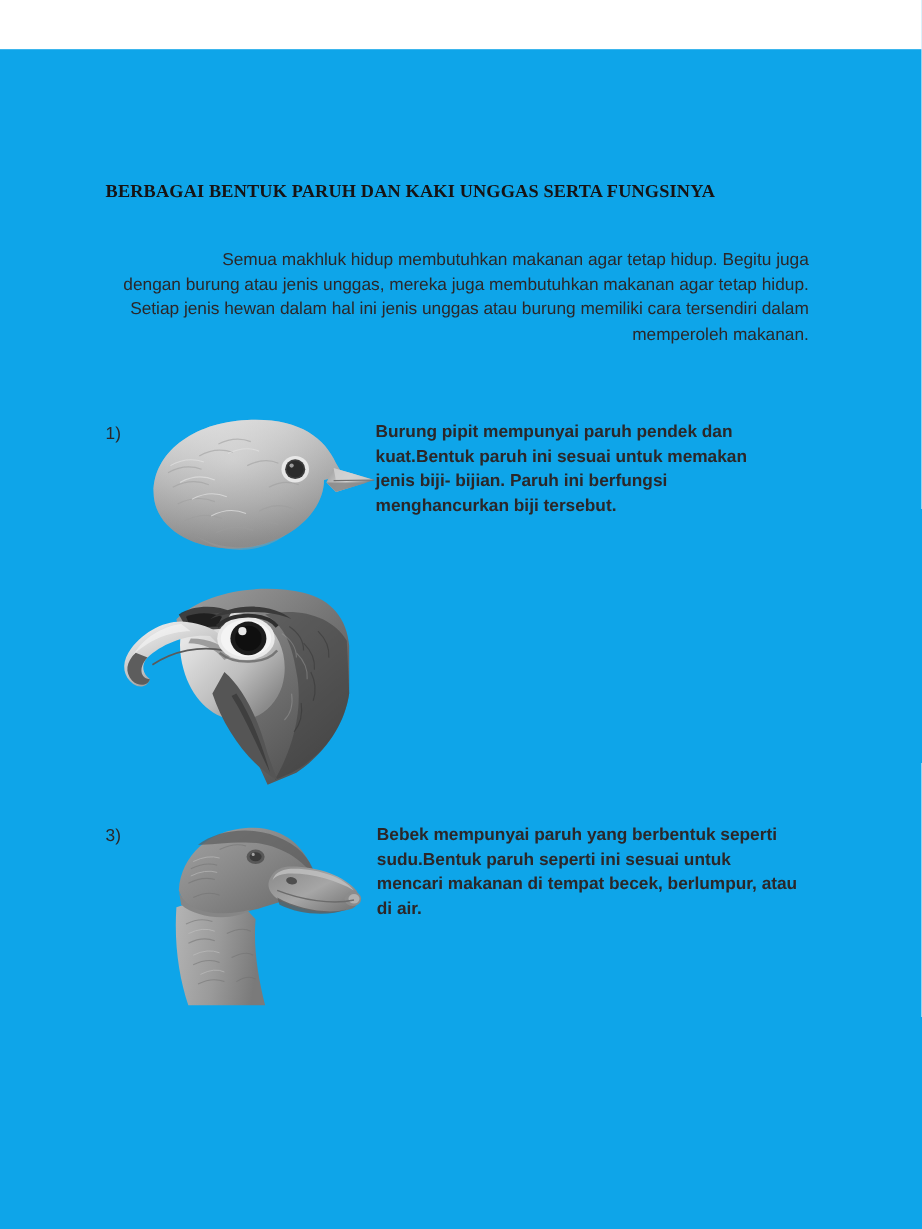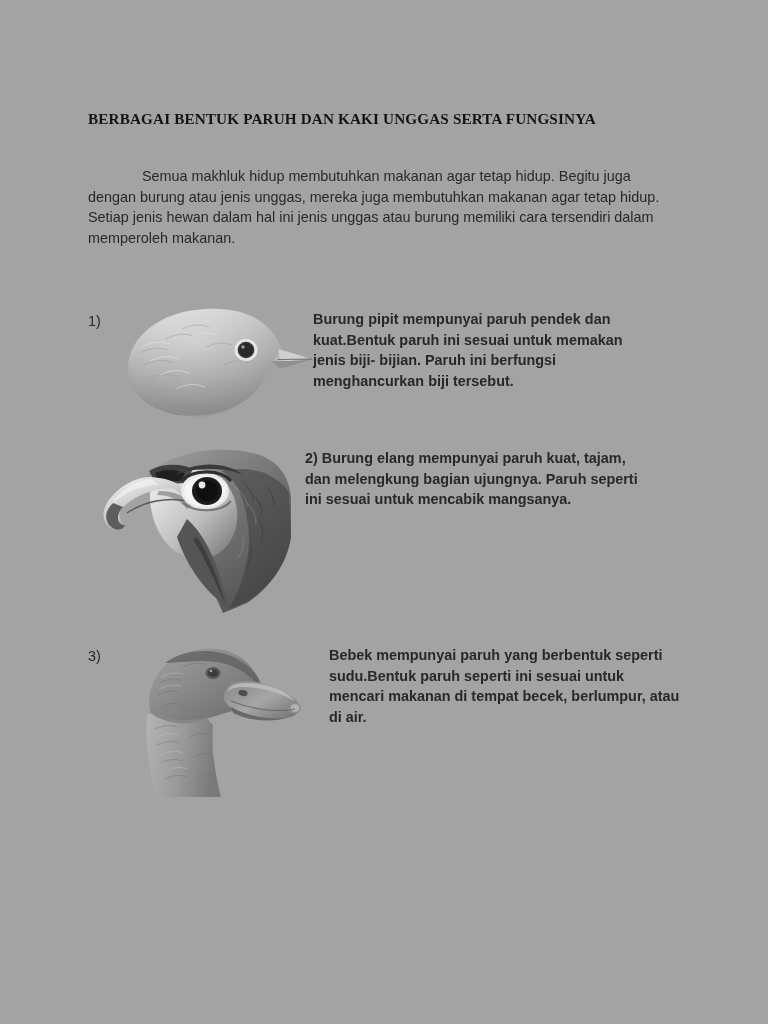--- a/index.html
+++ b/index.html
@@ -11,21 +11,22 @@
     width: 768px;
     height: 1024px;
     position: relative;
     overflow: hidden;
     font-family: "Liberation Sans", sans-serif;
     color: #231f20;
   }
   .page {
     position: absolute;
     inset: 0;
-    background: #a3a3a3;
+    background: #0ea5e9;
+    margin-top: 41px;
   }
 
   
   .doc-title {
     position: absolute;
     left: 88px;
     top: 110px;
     width: 580px;
     font-family: "Liberation Serif", serif;
     font-weight: bold;
@@ -39,21 +40,21 @@
   .intro {
     position: absolute;
     left: 88px;
     top: 166px;
     width: 586px;
   }
   .para {
     font-size: 14.4px;
     line-height: 20.6px;
     color: #2b2729;
-    text-align: left;
+    text-align: right;
     margin: 0;
   }
   .para.indent {
     text-indent: 54px;
   }
   .para + .para {
     margin-top: 0px;
   }
 
   
@@ -70,21 +71,21 @@
     color: #2b2729;
     font-weight: bold;
   }
 
   .marker-1 { left: 88px;  top: 311px; }
   .text-1   { left: 313px; top: 309px; width: 320px; }
 
   .text-2   { left: 305px; top: 448px; width: 340px; }
 
   .marker-3 { left: 88px;  top: 646px; }
-  .text-3   { left: 329px; top: 645px; width: 352px; }
+  .text-3   { left: 314px; top: 645px; width: 352px; }
 
   
   .figure {
     position: absolute;
   }
   .figure svg { display: block; }
 
   .fig-sparrow { left: 120px; top: 303px; width: 196px; height: 124px; }
   .fig-eagle   { left: 101px; top: 441px; width: 192px; height: 176px; }
   .fig-duck    { left: 131px; top: 645px; width: 172px; height: 152px; }
@@ -233,21 +234,20 @@
         <path d="M164,44 q10,10 9,22"></path>
       </g>
       <g stroke="#a8a8a8" stroke-width="0.9" fill="none" opacity="0.4">
         <path d="M134,46 q12,8 12,20"></path>
         <path d="M146,62 q10,10 9,22"></path>
         <path d="M142,96 q2,14 -6,22"></path>
       </g>
     </svg>
   </div>
 
-  <div class="item-text text-2">2) Burung elang mempunyai paruh kuat, tajam, dan melengkung bagian ujungnya. Paruh seperti ini sesuai untuk mencabik mangsanya.</div>
 
   <div class="item-marker marker-3">3)</div>
 
   <div class="figure fig-duck">
     <svg viewBox="0 0 172 152" width="172" height="152" role="img">
       <defs>
         <linearGradient id="duckHead" x1="0.1" y1="0" x2="0.95" y2="0.8">
           <stop offset="0%" stop-color="#9f9f9f"></stop>
           <stop offset="45%" stop-color="#8a8a8a"></stop>
           <stop offset="100%" stop-color="#6e6e6e"></stop>

